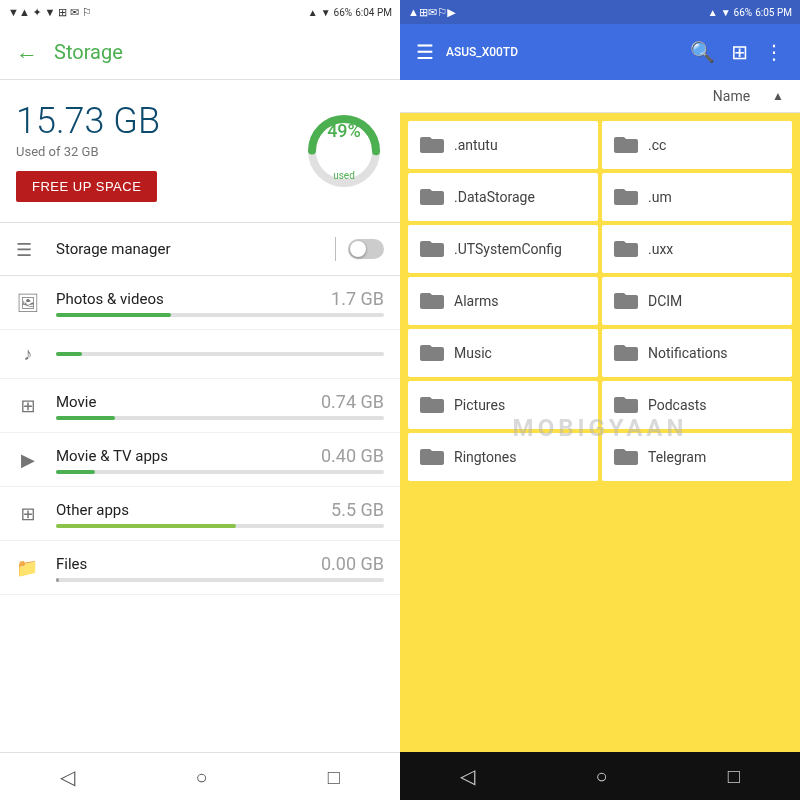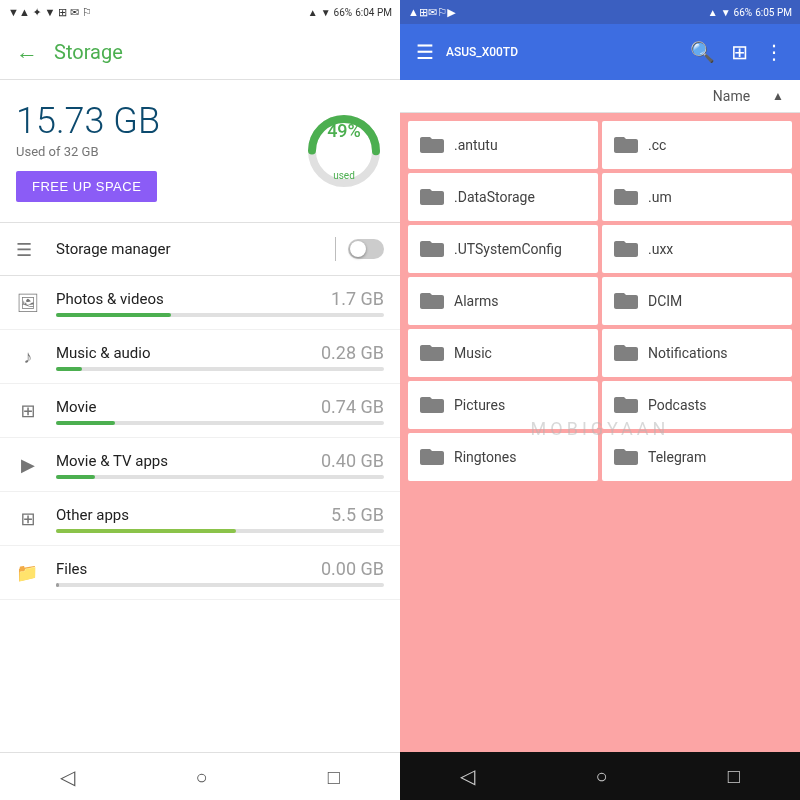--- a/index.html
+++ b/index.html
@@ -13,21 +13,21 @@
     .status-bar-left .status-icons { display: flex; align-items: center; gap: 3px; font-size: 10px; }
     .top-bar-left { height: 56px; background: #fff; display: flex; align-items: center; padding: 0 16px; gap: 16px; border-bottom: 1px solid #e0e0e0; }
     .back-arrow { font-size: 22px; color: #4CAF50; cursor: pointer; }
     .top-bar-title { font-size: 20px; color: #4CAF50; font-weight: 400; }
 
     .storage-content { flex: 1; overflow-y: auto; background: #fff; }
     .storage-summary { padding: 20px 16px; border-bottom: 1px solid #e0e0e0; display: flex; align-items: center; justify-content: space-between; }
     .storage-text { }
     .storage-used-gb { font-size: 36px; font-weight: 300; color: #0c4a6e; }
     .storage-used-label { font-size: 13px; color: #757575; margin-top: 2px; }
-    .free-up-btn { background: #8b5cf6; color: #fff; border: none; padding: 8px 16px; font-size: 13px; font-weight: 500; border-radius: 2px; cursor: pointer; margin-top: 12px; letter-spacing: 0.5px; }
+    .free-up-btn { background: #b91c1c; color: #fff; border: none; padding: 8px 16px; font-size: 13px; font-weight: 500; border-radius: 2px; cursor: pointer; margin-top: 12px; letter-spacing: 0.5px; }
 
     .donut-container { position: relative; width: 80px; height: 80px; }
     .donut-svg { width: 80px; height: 80px; transform: rotate(-90deg); }
     .donut-bg { fill: none; stroke: #e0e0e0; stroke-width: 8; }
     .donut-fg { fill: none; stroke: #4CAF50; stroke-width: 8; stroke-linecap: round; }
     .donut-text { position: absolute; top: 50%; left: 50%; transform: translate(-50%, -50%); text-align: center; }
     .donut-percent { font-size: 18px; font-weight: 500; color: #4CAF50; line-height: 1; }
     .donut-used-label { font-size: 10px; color: #4CAF50; margin-top: 30px; }
 
     .storage-manager-row { display: flex; align-items: center; padding: 14px 16px; border-bottom: 1px solid #e0e0e0; background: #fff; }
@@ -59,26 +59,26 @@
 
     .top-bar-right { height: 56px; background: #3d6de1; display: flex; align-items: center; padding: 0 16px; gap: 12px; }
     .hamburger-icon { font-size: 20px; color: #fff; cursor: pointer; }
     .top-bar-device { flex: 1; font-size: 12px; color: #fff; font-weight: 500; }
     .top-bar-actions { display: flex; gap: 16px; align-items: center; }
     .action-icon { font-size: 20px; color: #fff; cursor: pointer; }
 
     .sort-bar { background: #fff; padding: 8px 16px; display: flex; justify-content: flex-end; align-items: center; gap: 22px; font-size: 14px; color: #555; border-bottom: 1px solid #e0e0e0; }
     .sort-chevron { font-size: 12px; color: #555; }
 
-    .files-grid { flex: 1; overflow-y: auto; background: #fca5a5; padding: 8px; display: grid; grid-template-columns: 1fr 1fr; gap: 4px; align-content: start; }
+    .files-grid { flex: 1; overflow-y: auto; background: #fde047; padding: 8px; display: grid; grid-template-columns: 1fr 1fr; gap: 4px; align-content: start; }
     .file-item { background: #fff; display: flex; align-items: center; padding: 14px 12px; gap: 10px; border-radius: 2px; cursor: pointer; }
     .folder-icon-svg { width: 24px; height: 20px; flex-shrink: 0; }
     .file-name { font-size: 14px; color: #424242; }
 
-    .watermark { position: absolute; top: 50%; left: 50%; transform: translate(-50%, -50%); font-size: 18px; font-weight: 400; color: rgba(180,180,180,0.5); letter-spacing: 4px; pointer-events: none; white-space: nowrap; }
+    .watermark { position: absolute; top: 50%; left: 50%; transform: translate(-50%, -50%); font-size: 24px; font-weight: 700; color: rgba(180,180,180,0.5); letter-spacing: 4px; pointer-events: none; white-space: nowrap; }
 
     .nav-bar-right { height: 48px; background: #111; display: flex; align-items: center; justify-content: space-around; }
     .nav-btn-dark { font-size: 20px; color: #ccc; cursor: pointer; padding: 8px; }
   </style>
 </head>
 <body>
 
 <div class="screens-container">
 
   <div class="left-screen">
@@ -138,24 +138,20 @@
             </div>
             <div class="si-bar-bg">
                 <div class="si-bar-fill bar-green" style="width:35%"></div>
               </div>
           </div>
         </div>
 
         <div class="storage-item">
           <div class="si-icon">♪</div>
           <div class="si-content">
-            <div class="si-header">
-              <span class="si-label">Music &amp; audio</span>
-              <span class="si-size">0.28 GB</span>
-            </div>
             <div class="si-bar-bg">
                 <div class="si-bar-fill bar-green" style="width:8%"></div>
               </div>
           </div>
         </div>
 
         <div class="storage-item">
           <div class="si-icon">⊞</div>
           <div class="si-content">
             <div class="si-header">

